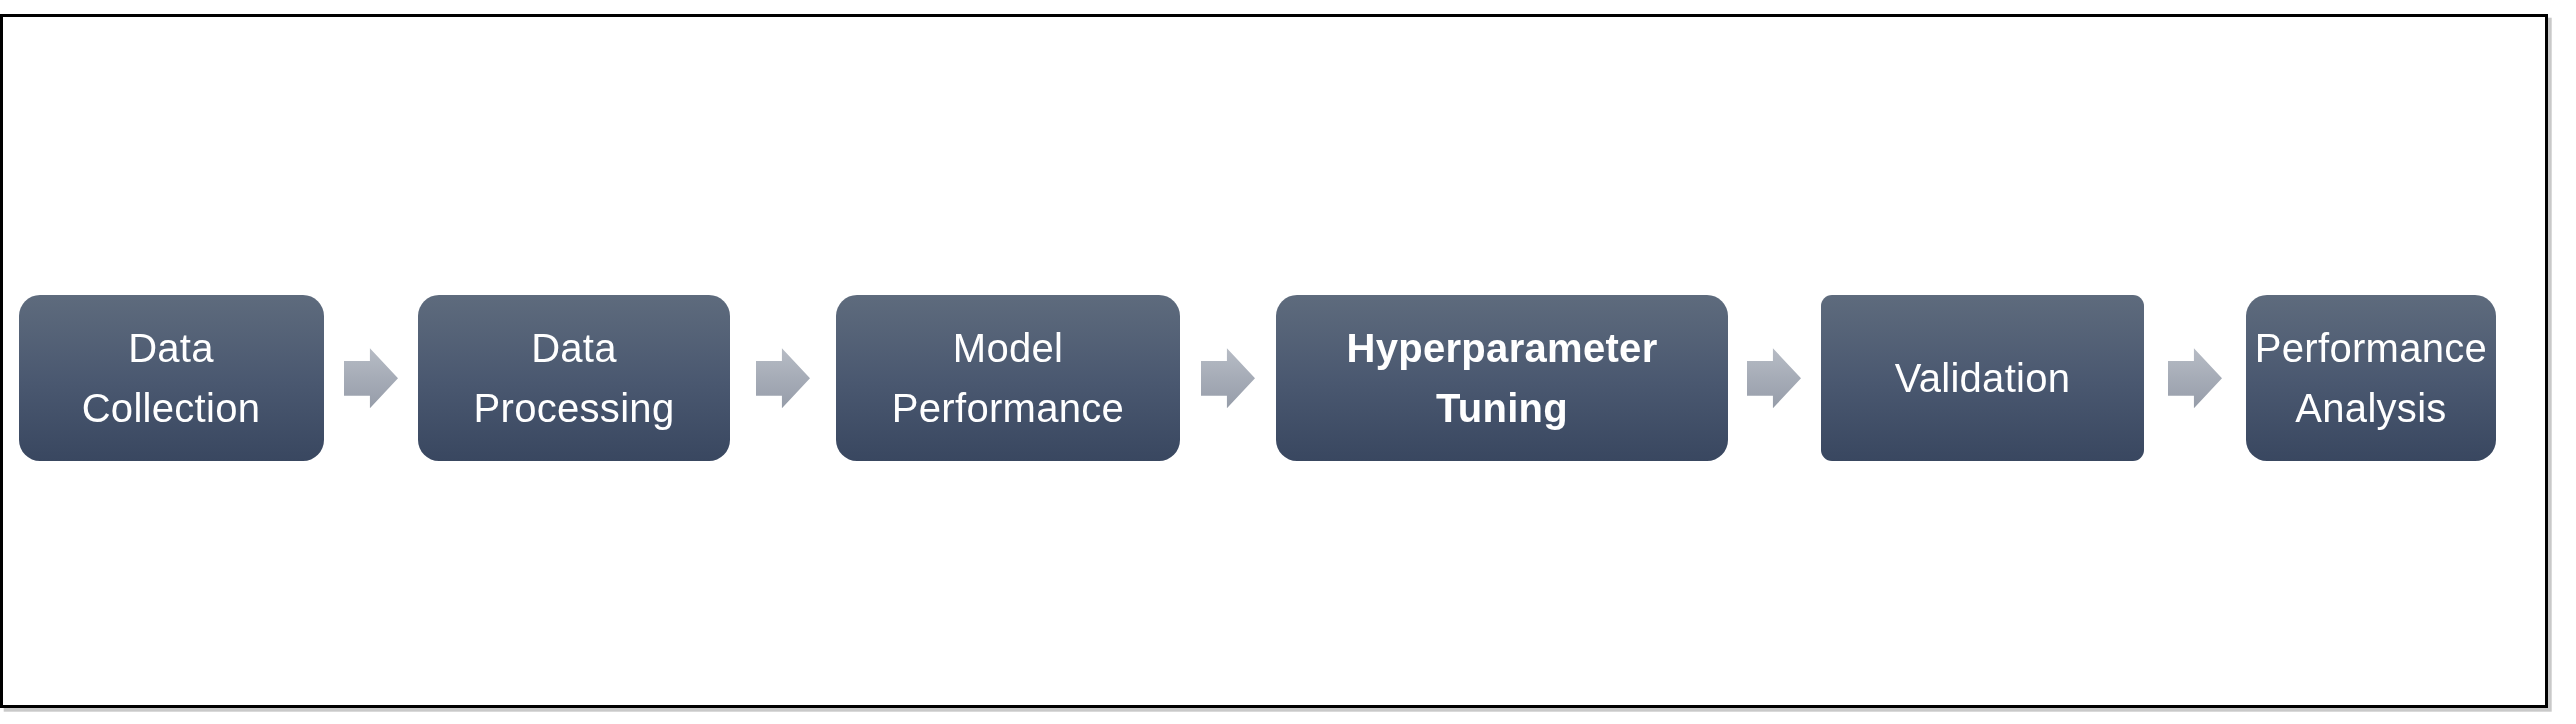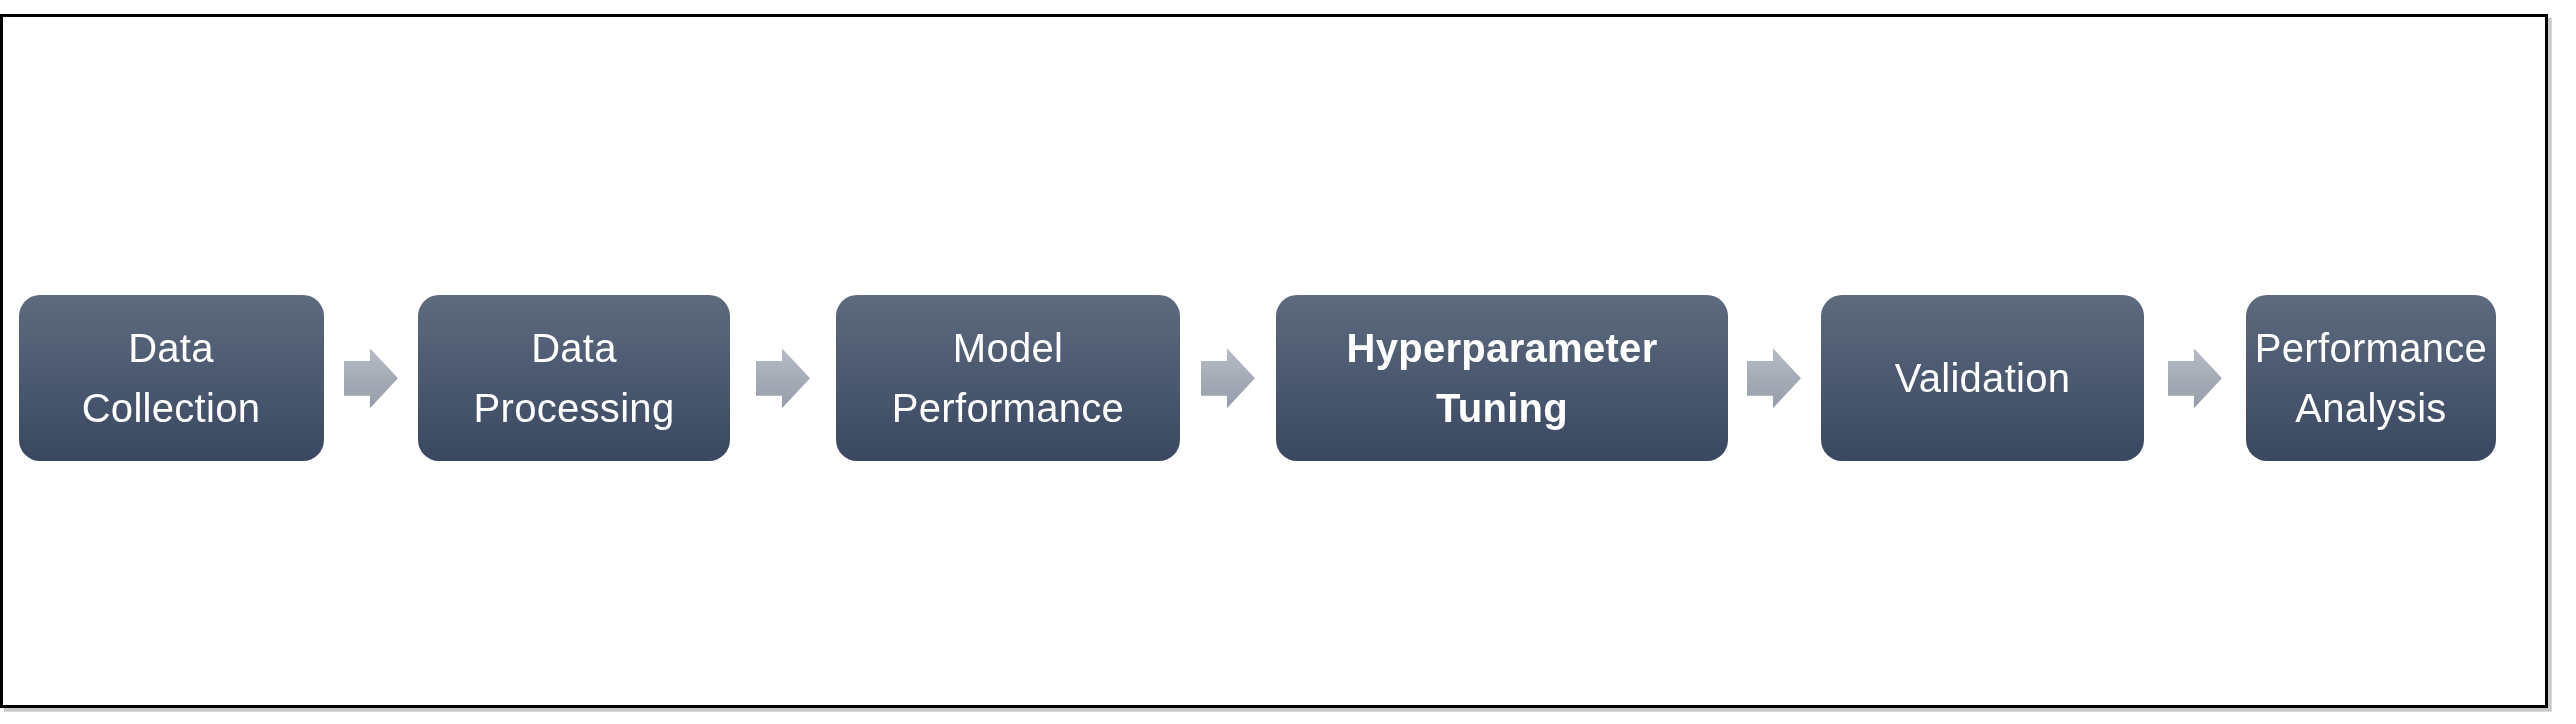--- a/index.html
+++ b/index.html
@@ -43,21 +43,21 @@
     line-height: 60px;
     text-align: center;
     white-space: pre-line;
     letter-spacing: 0.3px;
   }
 
   .s1 { left: 15.5px;   width: 305px; }
   .s2 { left: 415px;  width: 312px; }
   .s3 { left: 833px; width: 344px; }
   .s4 { left: 1273px; width: 452px; font-weight: bold; }
-  .s5 { left: 1818px; width: 323px; }
+  .s5 { left: 1818px; width: 323px; border-radius: 11px; }
   .s6 { left: 2243px; width: 250px; }
 
   
   .arrow {
     position: absolute;
     top: 331px;
     width: 54px;
     height: 60px;
     background: linear-gradient(180deg, #b7bcc5 0%, #a6acb7 50%, #969da9 100%);
     clip-path: polygon(0 21%, 48% 21%, 48% 0%, 100% 50%, 48% 100%, 48% 79%, 0% 79%);

